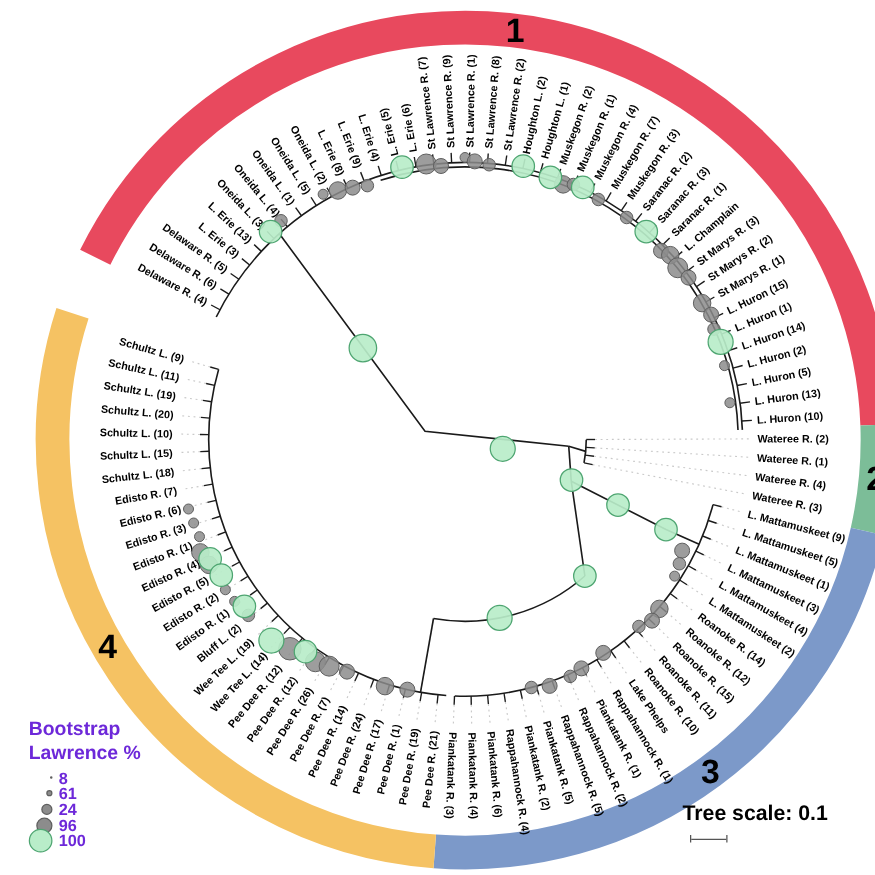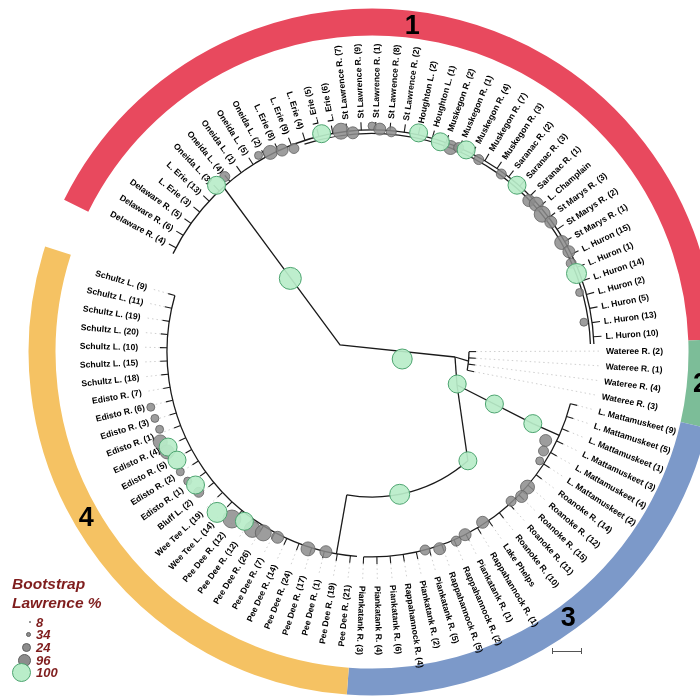--- a/index.html
+++ b/index.html
@@ -1,19 +1,19 @@
 <!DOCTYPE html>
 <html><head>
 <meta charset="utf-8">
 <style>
   html,body{margin:0;padding:0;background:#ffffff;}
   .stage{position:relative;width:700px;height:700px;background:#fff;overflow:hidden;
          font-family:"Liberation Sans",sans-serif;}
   svg{position:absolute;left:0;top:0;}
-  .legend{position:absolute;left:12px;top:574px;color:#7f1d1d;font-style:italic;}
+  .legend{position:absolute;left:23px;top:574px;color:#6d28d9;}
   .legend-title{font-size:15.5px;font-weight:700;line-height:19px;}
   .legend-rows{margin-top:4px;}
   .legend-row{display:flex;align-items:center;height:12.6px;}
   .dotcell{width:24px;display:flex;justify-content:flex-end;align-items:center;padding-right:5px;box-sizing:border-box;}
   .dot{border-radius:50%;background:#8c8c8c;border:1px solid #5f5f5f;box-sizing:border-box;}
   .dot.green{background:#b9edc9;border-color:#4ea571;}
   .legend-val{font-size:13px;font-weight:700;}
   .treescale{position:absolute;left:546px;top:641px;color:#000;}
   .treescale-label{font-size:17px;font-weight:700;}
   .treescale-bar{display:flex;align-items:center;margin-top:7px;margin-left:6px;}
@@ -379,21 +379,21 @@
         <div class="legend-row">
           <span class="dotcell">
             <span class="dot" style="height: 2.4px; width: 2.4px;"></span>
           </span>
           <span class="legend-val">8</span>
         </div>
         <div class="legend-row">
           <span class="dotcell">
             <span class="dot" style="height: 5px; width: 5px;"></span>
           </span>
-          <span class="legend-val">34</span>
+          <span class="legend-val">61</span>
         </div>
         <div class="legend-row">
           <span class="dotcell">
             <span class="dot" style="height: 9px; width: 9px;"></span>
           </span>
           <span class="legend-val">24</span>
         </div>
         <div class="legend-row">
           <span class="dotcell">
             <span class="dot" style="height: 13px; width: 13px;"></span>
@@ -403,19 +403,20 @@
         <div class="legend-row">
           <span class="dotcell">
             <span class="dot green" style="height: 19px; width: 19px;"></span>
           </span>
           <span class="legend-val">100</span>
         </div>
       </div>
   </div>
 
   <div class="treescale">
+    <div class="treescale-label">Tree scale: 0.1</div>
     <div class="treescale-bar">
       <div class="tick"></div>
         <div class="line"></div>
         <div class="tick"></div>
     </div>
   </div>
 </div>
 
 </body></html>

